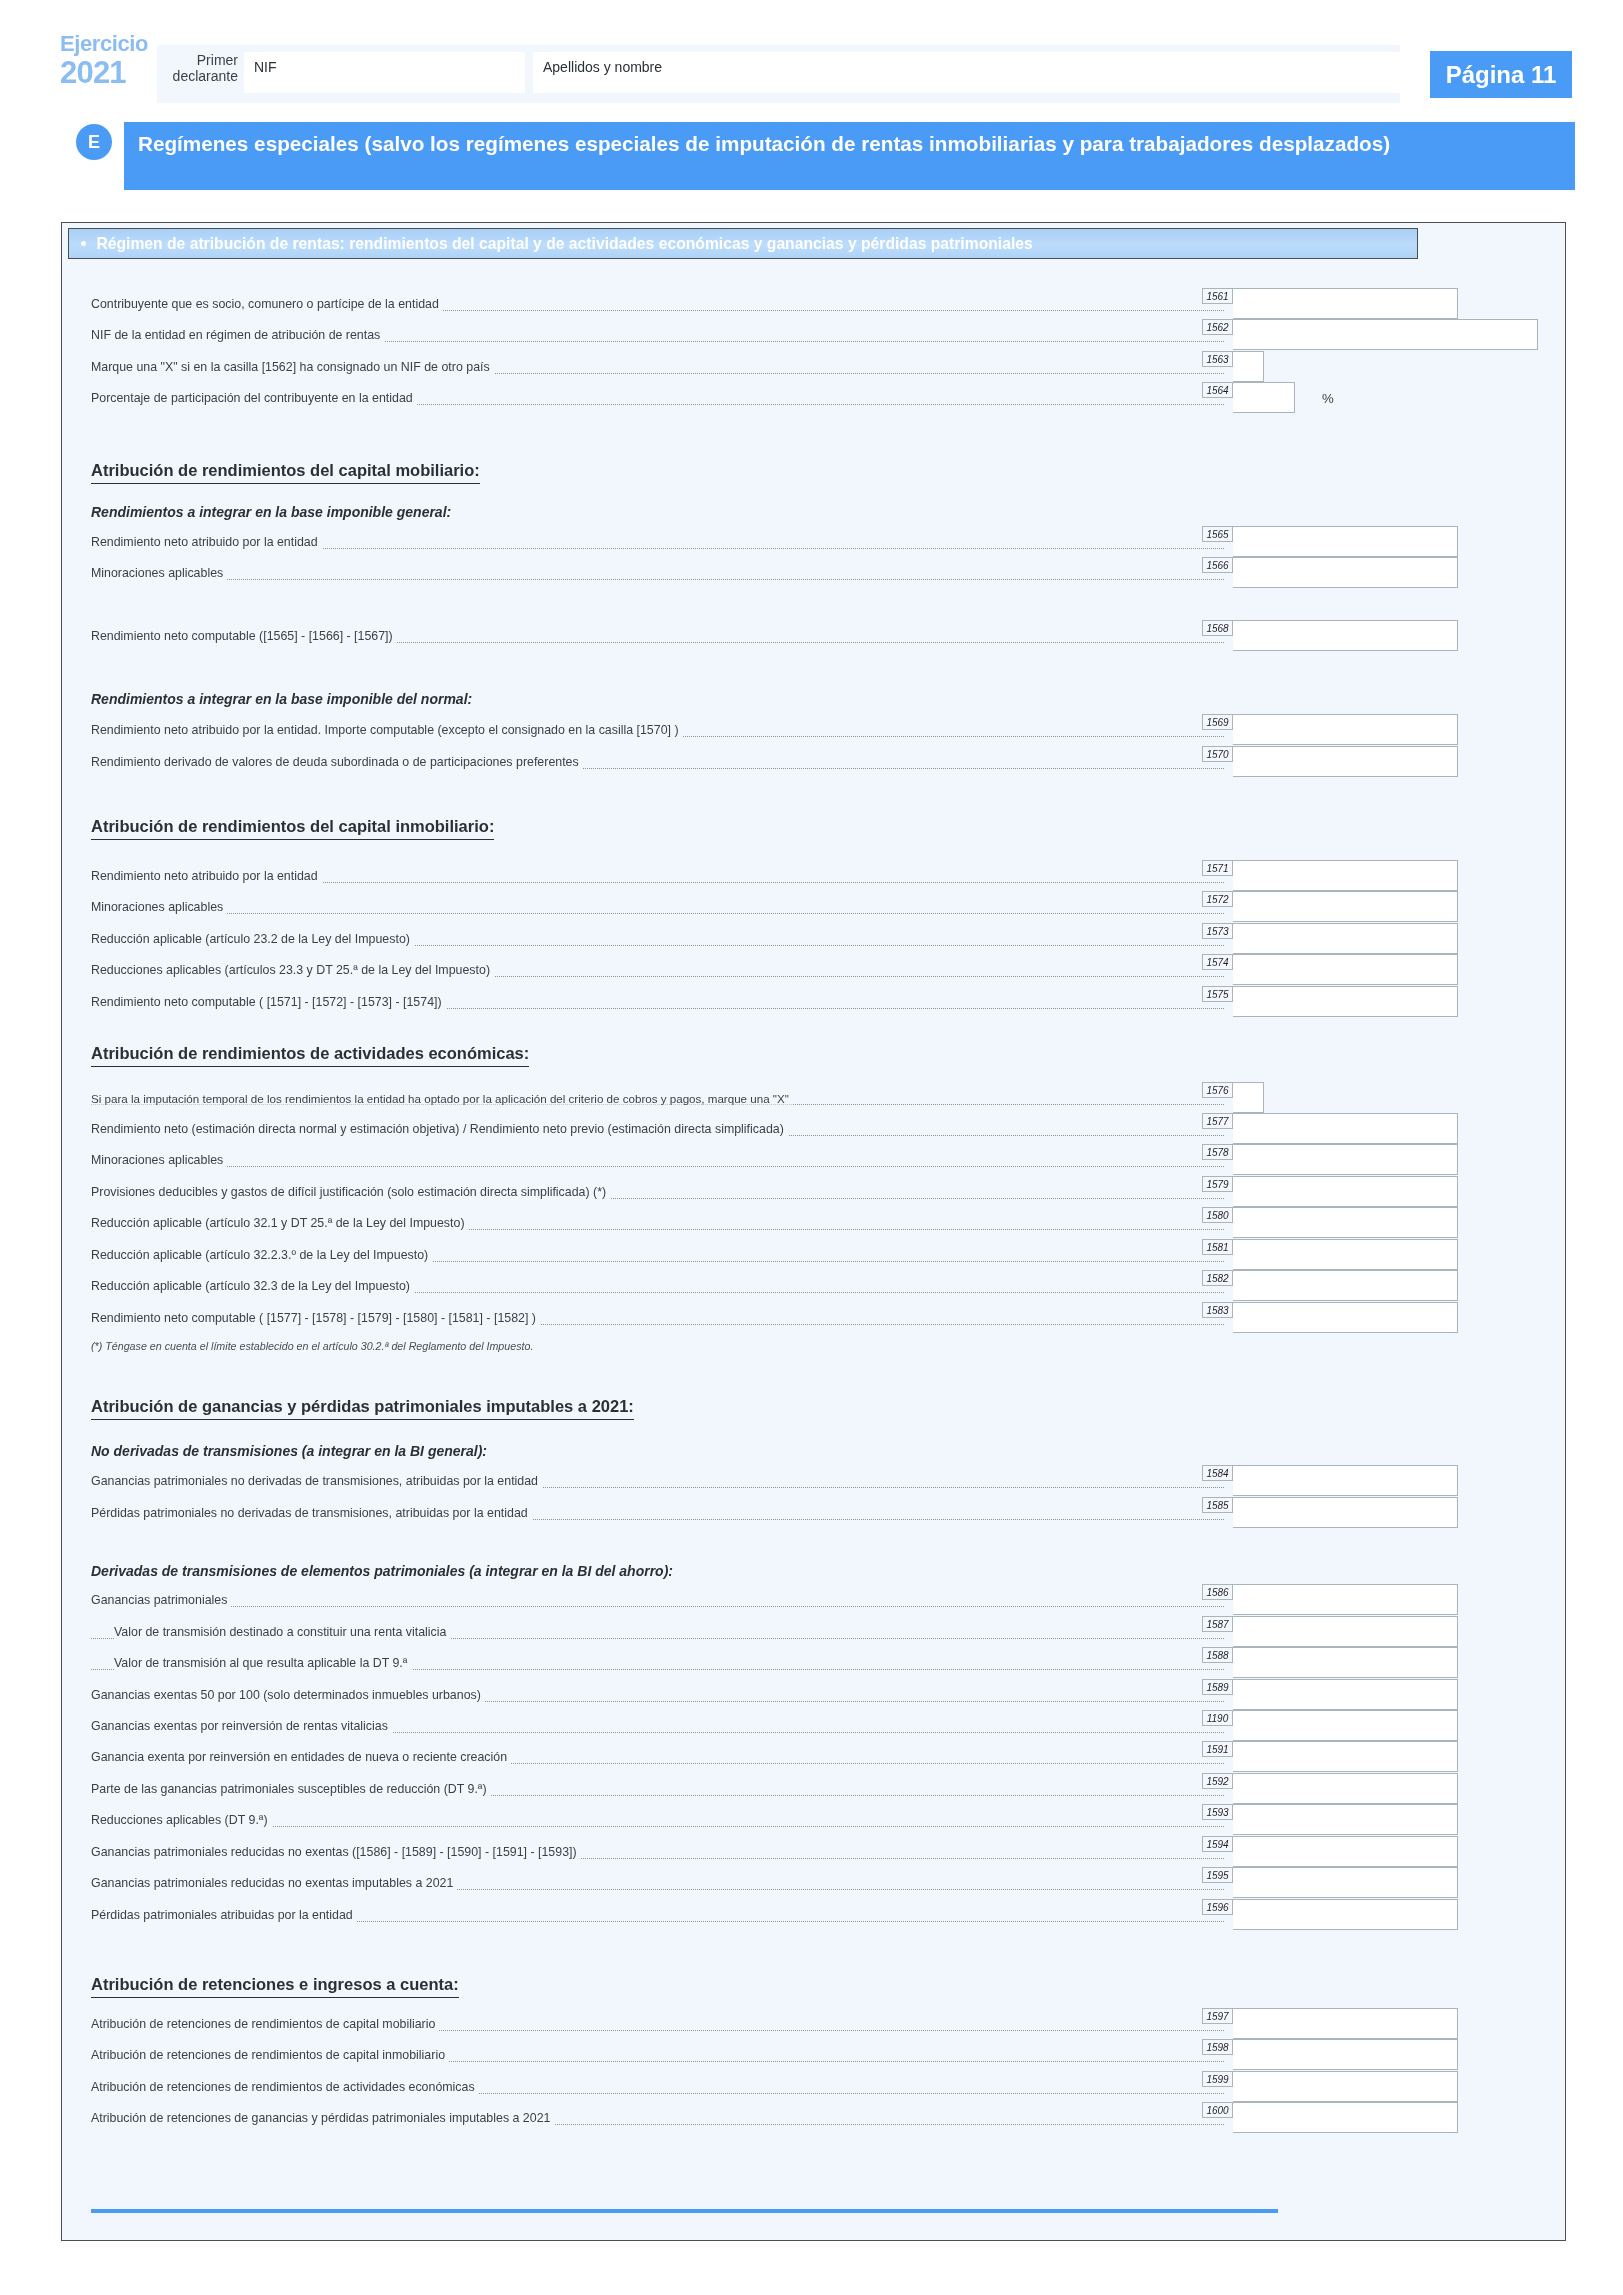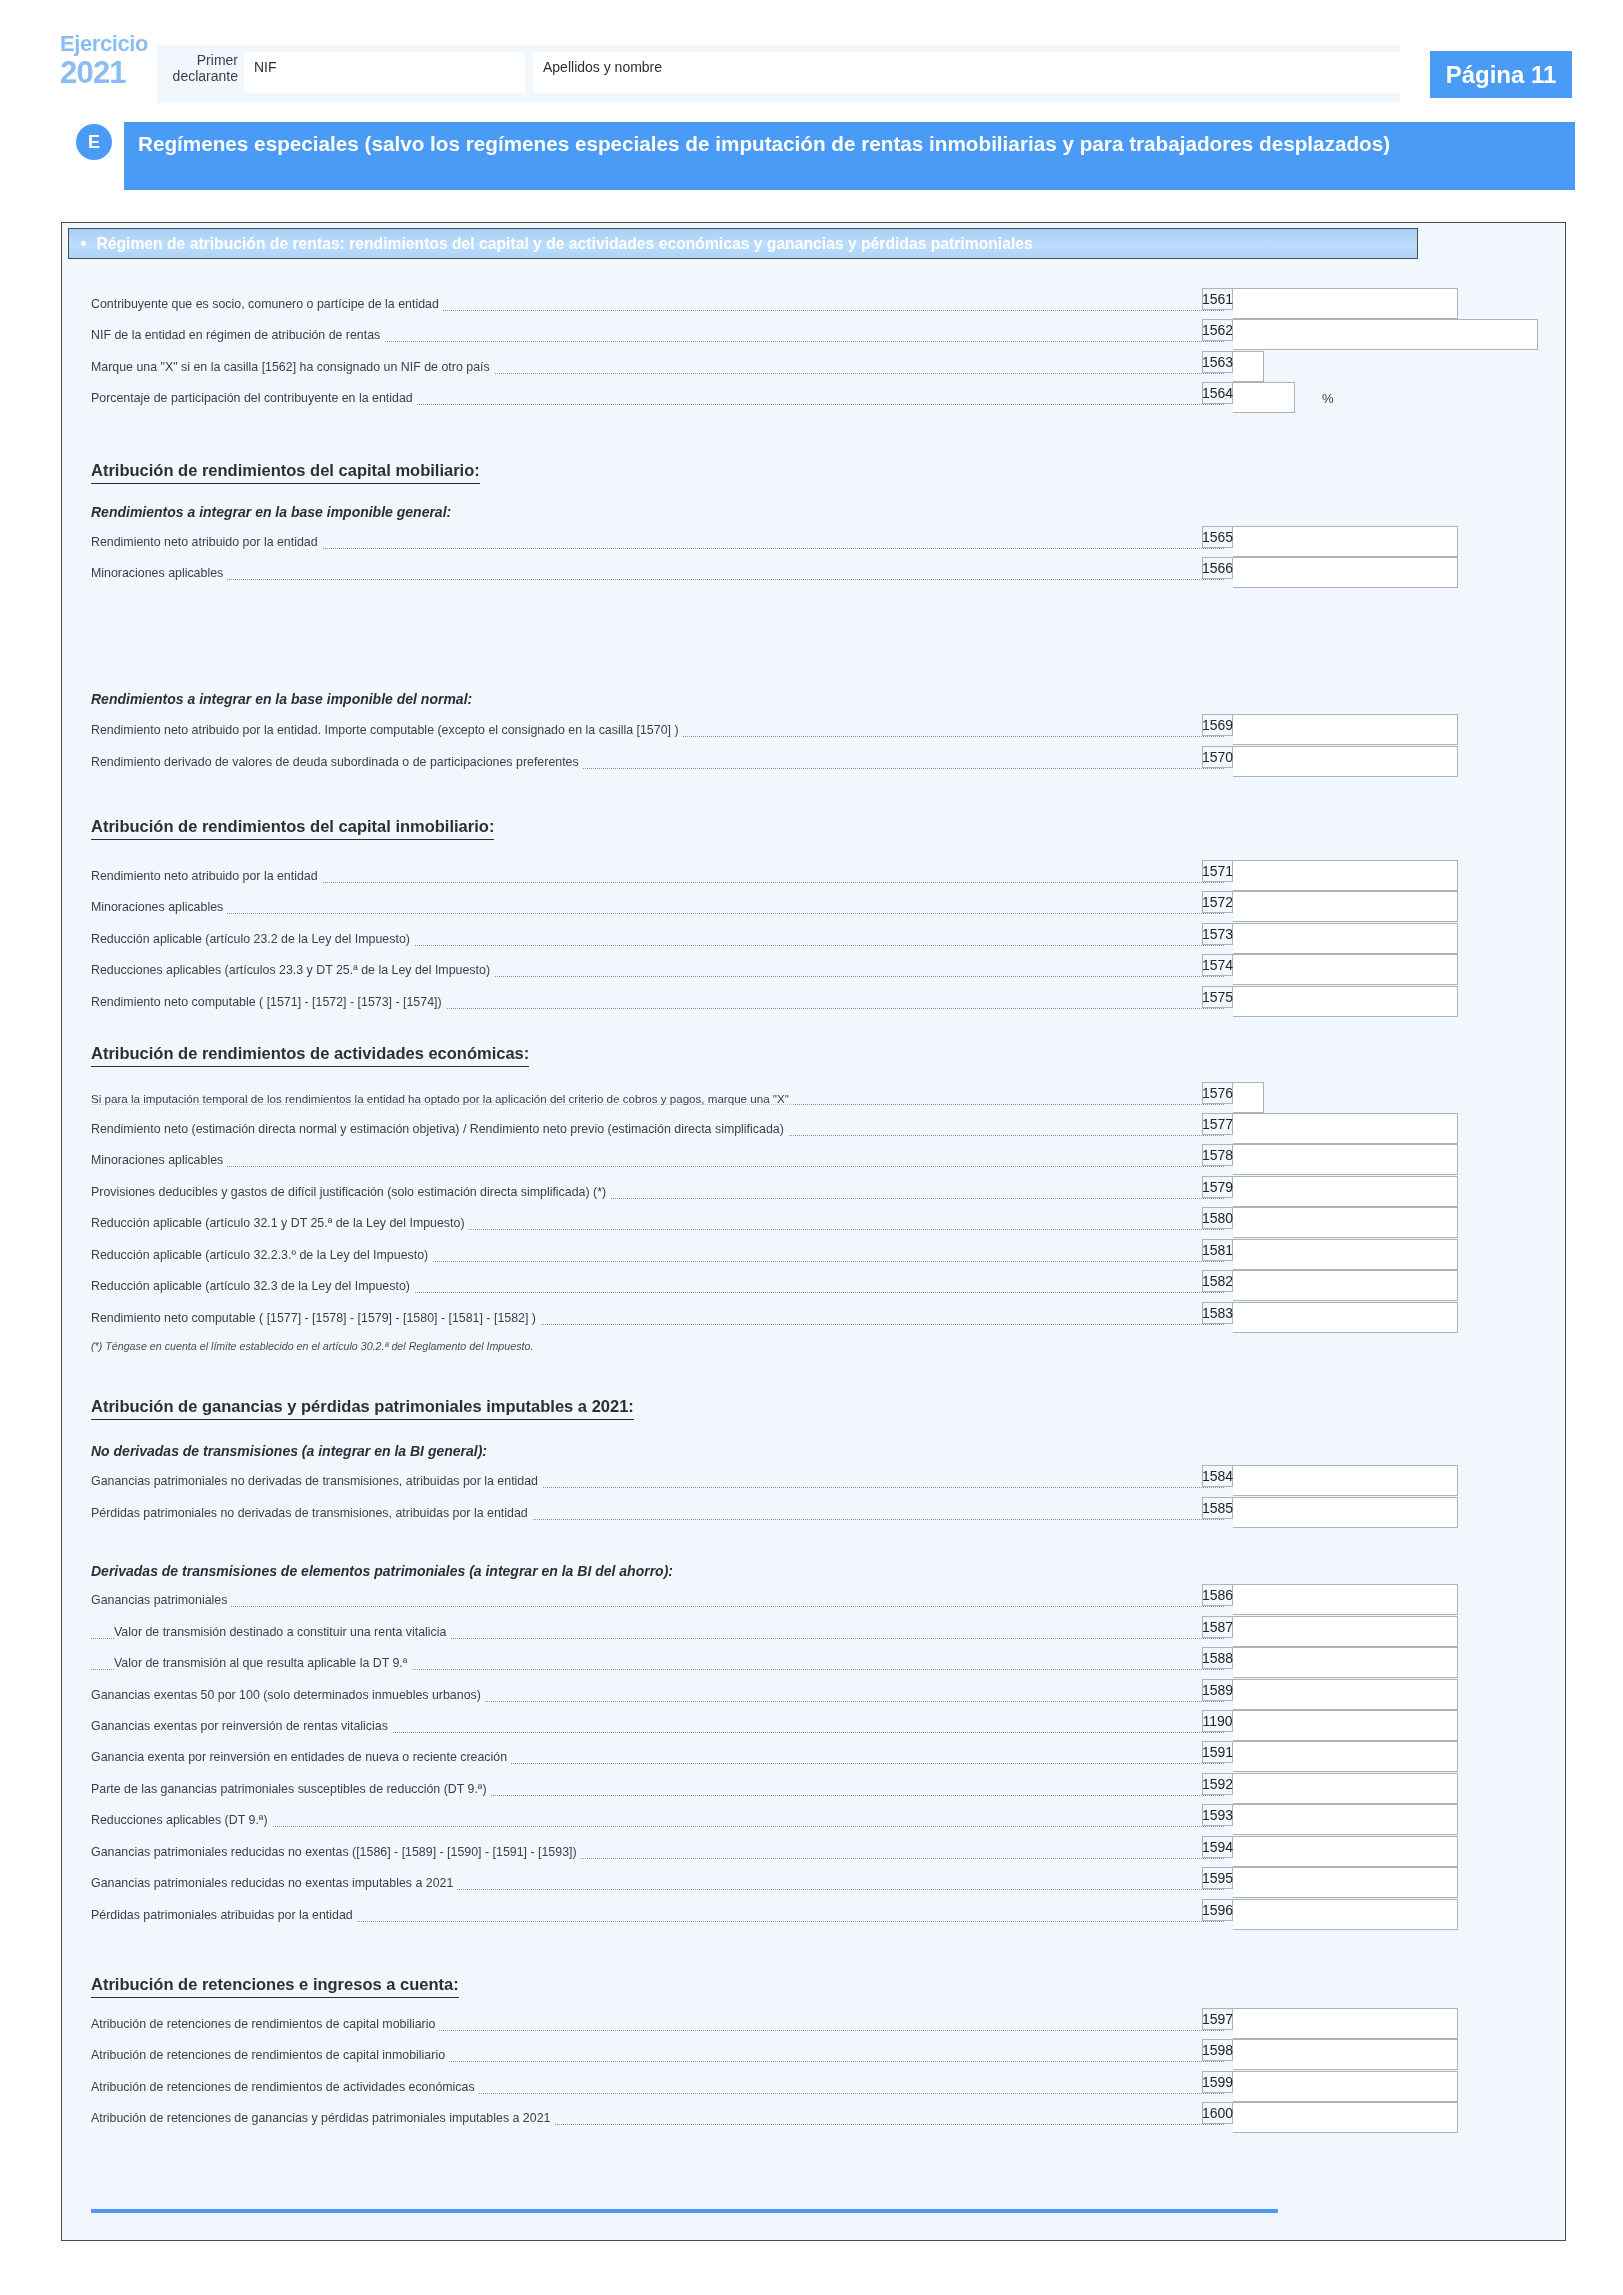--- a/index.html
+++ b/index.html
@@ -192,28 +192,29 @@
   .leader {
     position: absolute;
     left: 0; right: 0;
     bottom: 8.3px;
     border-bottom: 1.7px dotted #8d9199;
     z-index: 1;
   }
   .boxnum {
     position: absolute;
     top: 0;
-    width: 31px; height: 22px;
+    width: 31px; height: 16px;
     background: #f4f7fb;
     border: 0.8px solid #a9b4bd;
     box-sizing: border-box;
-    font-size: 14px;
+    font-size: 10px;
     color: #1d2025;
     display: flex; align-items: center; justify-content: center;
     z-index: 3;
+    font-style: italic;
   }
   .boxfld {
     position: absolute;
     top: 0;
     height: 31px;
     background: #ffffff;
     border: 0.8px solid #a9b4bd;
     border-left: none;
     box-sizing: border-box;
     z-index: 3;
@@ -310,20 +311,26 @@
   </div>
 
   <div class="row" style="left:91px; top:557px; width:1367px;">
     <span class="leader" style="left:0; right:234px;"></span>
     <span class="row-label">Minoraciones aplicables</span>
     <span class="boxnum" style="left:1111px;">1566</span>
     <span class="boxfld" style="left:1142px; width:225px;"></span>
   </div>
 
 
+  <div class="row" style="left:91px; top:620px; width:1367px;">
+    <span class="leader" style="left:0; right:234px;"></span>
+    <span class="row-label">Rendimiento neto computable ([1565] - [1566] - [1567])</span>
+    <span class="boxnum" style="left:1111px;">1568</span>
+    <span class="boxfld" style="left:1142px; width:225px;"></span>
+  </div>
 
   <div class="sub-title" style="left:91px; top:691px;">Rendimientos a integrar en la base imponible del normal:</div>
 
   <div class="row" style="left:91px; top:714px; width:1367px;">
     <span class="leader" style="left:0; right:234px;"></span>
     <span class="row-label">Rendimiento neto atribuido por la entidad. Importe computable (excepto el consignado en la casilla [1570] )</span>
     <span class="boxnum" style="left:1111px;">1569</span>
     <span class="boxfld" style="left:1142px; width:225px;"></span>
   </div>
 

